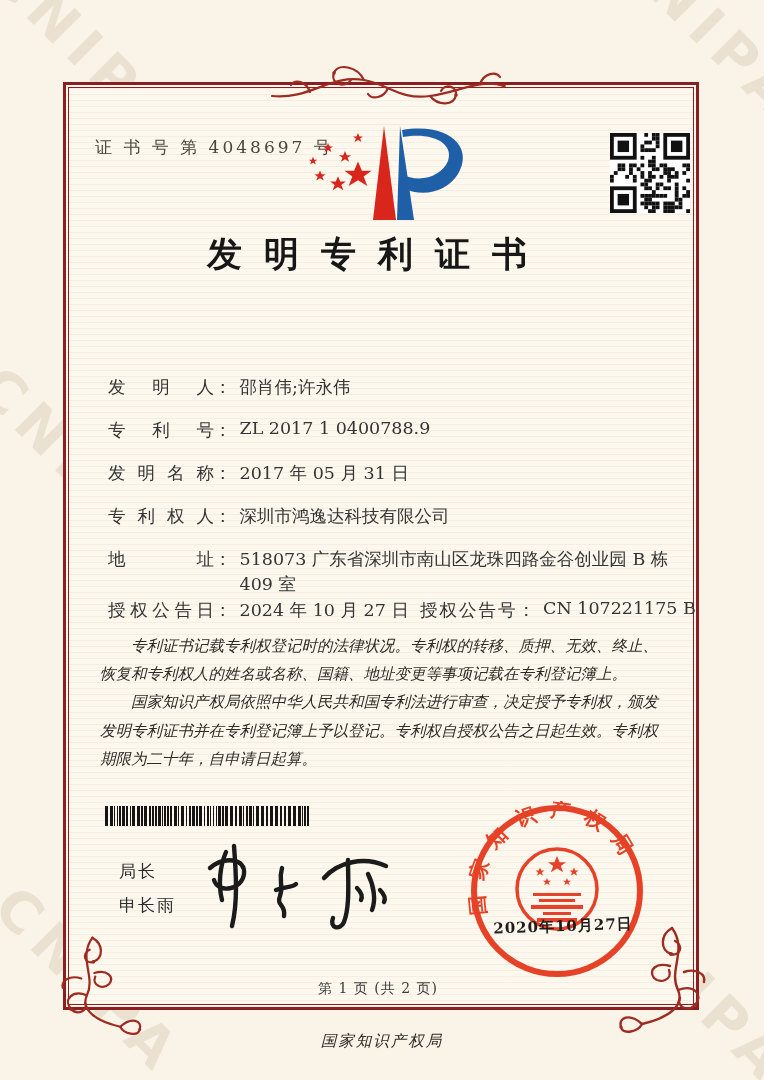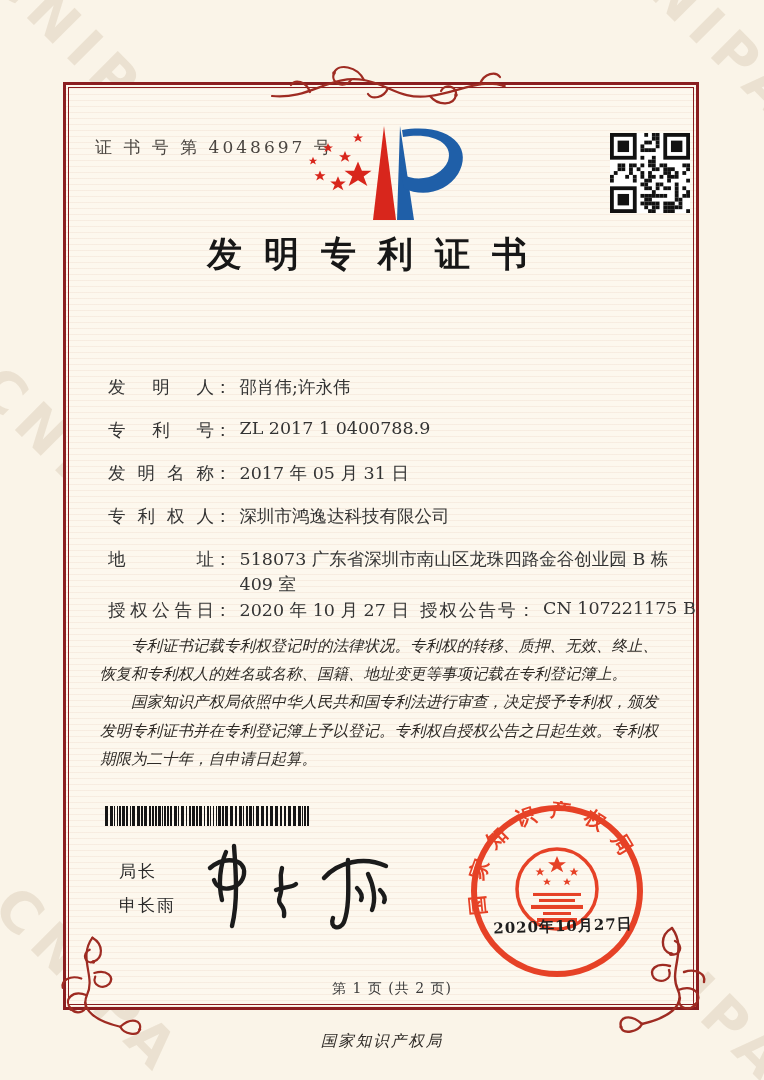--- a/index.html
+++ b/index.html
@@ -60,21 +60,21 @@
   
   .seal{position:absolute;left:467px;top:801px;width:180px;height:180px;opacity:0.92;}
   .seal-date{
     position:absolute;left:478px;top:917px;width:170px;text-align:center;
     font-size:15px;font-weight:bold;color:#1d1d1d;letter-spacing:1px;
     transform:rotate(-2deg);
   }
   
   .page-info{
     position:absolute;left:63px;top:980px;width:630px;text-align:center;
-    font-size:14px;color:#3a3a3a;letter-spacing:1px;padding-left:14px;
+    font-size:14px;color:#3a3a3a;letter-spacing:1px;
   }
   .continuation{
     position:absolute;left:0;top:1031px;width:764px;text-align:center;
     font-size:15.5px;color:#2e2a26;letter-spacing:2px;font-style:italic;
   }
   
   .orn{position:absolute;pointer-events:none;}
   .orn-top{left:268px;top:54px;width:240px;height:54px;}
   .orn-bl{left:46px;top:934px;width:104px;height:102px;transform:scaleX(-1);}
   .orn-br{left:614px;top:924px;width:104px;height:110px;}
@@ -308,21 +308,21 @@
     <span class="f-label">发明名称</span><span class="f-colon">：</span><span class="f-value">2017 年 05 月 31 日</span>
   </div>
   <div class="row" style="top:504px">
     <span class="f-label">专利权人</span><span class="f-colon">：</span><span class="f-value">深圳市鸿逸达科技有限公司</span>
   </div>
   <div class="row" style="top:547px">
     <span class="f-label">地址</span><span class="f-colon">：</span><span class="f-value wrap">518073 广东省深圳市南山区龙珠四路金谷创业园 B 栋 409 室</span>
   </div>
 
   <div class="row2-group" style="left:108px;top:598px">
-    <span class="f-label">授权公告日</span><span class="f-colon">：</span><span class="f-value">2020 年 10 月 27 日</span>
+    <span class="f-label">授权公告日</span><span class="f-colon">：</span><span class="f-value">2024 年 10 月 27 日</span>
   </div>
   <div class="row2-group" style="left:420px;top:598px">
     <span style="letter-spacing:2px">授权公告号</span><span>：</span><span class="f-value">CN 107221175 B</span>
   </div>
 
   <div class="paras">
     <p>专利证书记载专利权登记时的法律状况。专利权的转移、质押、无效、终止、恢复和专利权人的姓名或名称、国籍、地址变更等事项记载在专利登记簿上。</p>
     <p>国家知识产权局依照中华人民共和国专利法进行审查，决定授予专利权，颁发发明专利证书并在专利登记簿上予以登记。专利权自授权公告之日起生效。专利权期限为二十年，自申请日起算。</p>
   </div>
 

